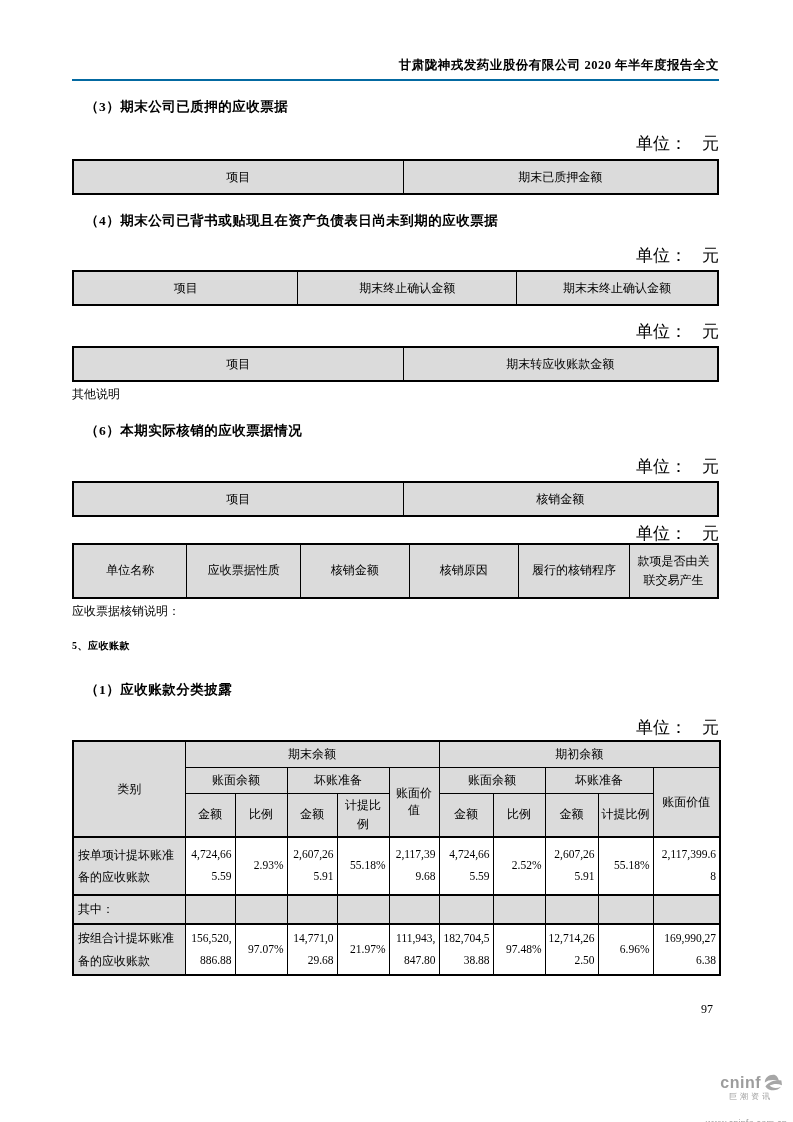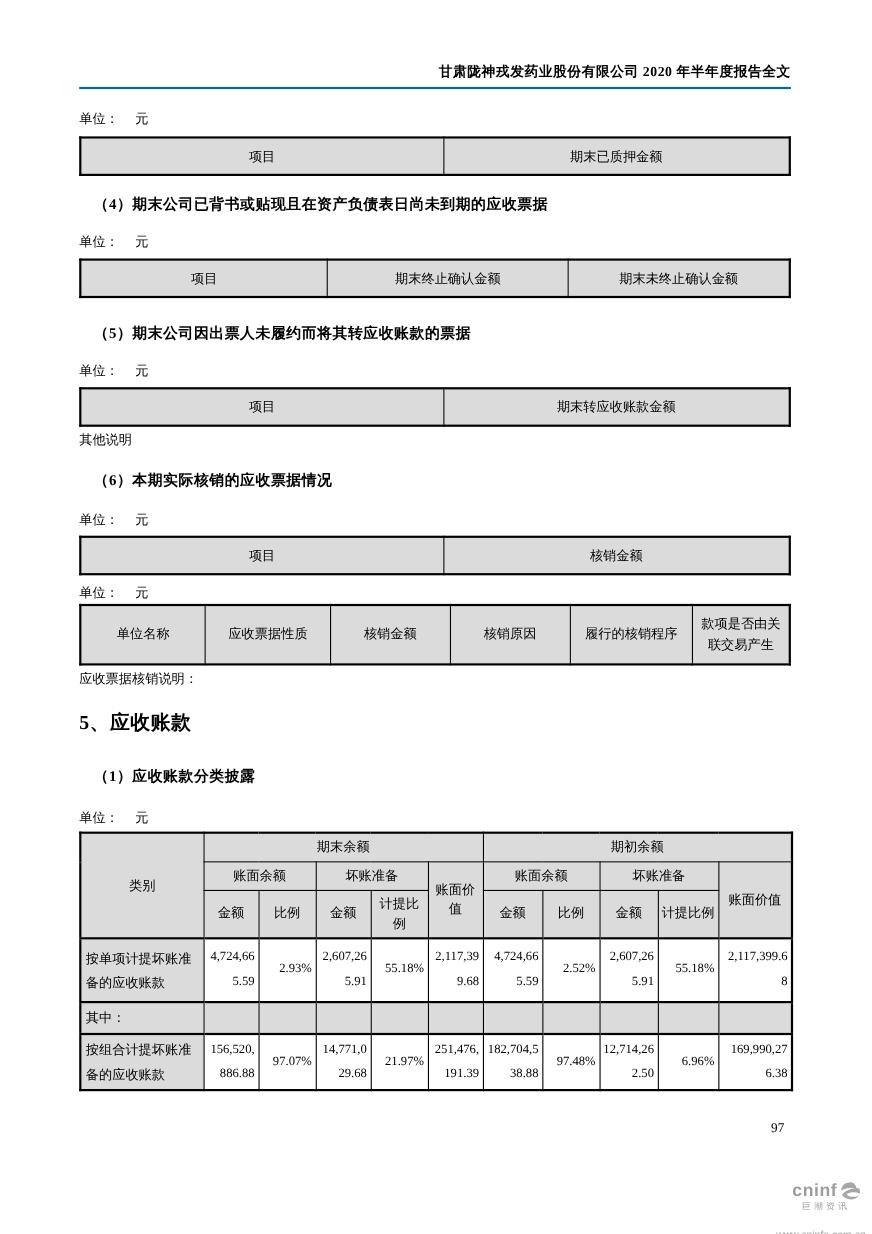--- a/index.html
+++ b/index.html
@@ -22,24 +22,25 @@
     letter-spacing: 0.5px;
   }
   .content { margin: 0 74px 0 72px; }
 
   .sec-title {
     font-size: 13.5px;
     font-weight: bold;
     padding-left: 13px;
     letter-spacing: 0.5px;
   }
-  .sec-title.no-indent { padding-left: 0; font-size: 18px; }
+  .sec-title.no-indent { padding-left: 0; font-size: 10px; }
 
   .unit-line {
-    font-size: 12px;
+    text-align: right;
+    font-size: 17px;
     height: 15px;
     line-height: 15px;
   }
   .unit-line .cur { display:inline-block; margin-left: 15px; }
 
   .note { font-size: 12px; height: 16px; line-height: 16px; }
 
   table {
     width: 100%;
     border-collapse: collapse;
@@ -132,20 +133,21 @@
 </style>
 </head>
 <body>
 
 <div class="page">
 
   <div class="doc-header">甘肃陇神戎发药业股份有限公司 2020 年半年度报告全文</div>
 
   <div class="content">
 
+    <div class="sec-title mt17">（3）期末公司已质押的应收票据</div>
     <div class="unit-line mt20">
       <span>单位：</span><span class="cur">元</span>
     </div>
     <table class="t-simple mt8">
       <tbody>
           <tr>
         <th class="hdr" style="width:50%">项目</th>
         <th class="hdr">期末已质押金额</th>
       </tr>
     </tbody>
@@ -158,21 +160,20 @@
     <table class="t-simple mt7">
       <tbody>
           <tr>
         <th class="hdr" style="width:33.7%">项目</th>
         <th class="hdr" style="width:32.8%">期末终止确认金额</th>
         <th class="hdr">期末未终止确认金额</th>
       </tr>
     </tbody>
       </table>
 
-    <div class="sec-title mt23">（5）期末公司因出票人未履约而将其转应收账款的票据</div>
     <div class="unit-line mt18">
       <span>单位：</span><span class="cur">元</span>
     </div>
     <table class="t-simple mt7">
       <tbody>
           <tr>
         <th class="hdr" style="width:50%">项目</th>
         <th class="hdr">期末转应收账款金额</th>
       </tr>
     </tbody>
@@ -279,21 +280,21 @@
           <td class="num cell-gray"></td>
           <td class="num cell-gray"></td>
           <td class="num cell-gray"></td>
         </tr>
         <tr class="r-data2">
           <td class="row-label">按组合计提坏账准备的应收账款</td>
           <td class="num">156,520,886.88</td>
           <td class="num">97.07%</td>
           <td class="num">14,771,029.68</td>
           <td class="num">21.97%</td>
-          <td class="num">251,476,191.39</td>
+          <td class="num">111,943,847.80</td>
           <td class="num">182,704,538.88</td>
           <td class="num">97.48%</td>
           <td class="num">12,714,262.50</td>
           <td class="num">6.96%</td>
           <td class="num">169,990,276.38</td>
         </tr>
       </tbody>
     </table>
 
     <div class="page-num">97</div>

